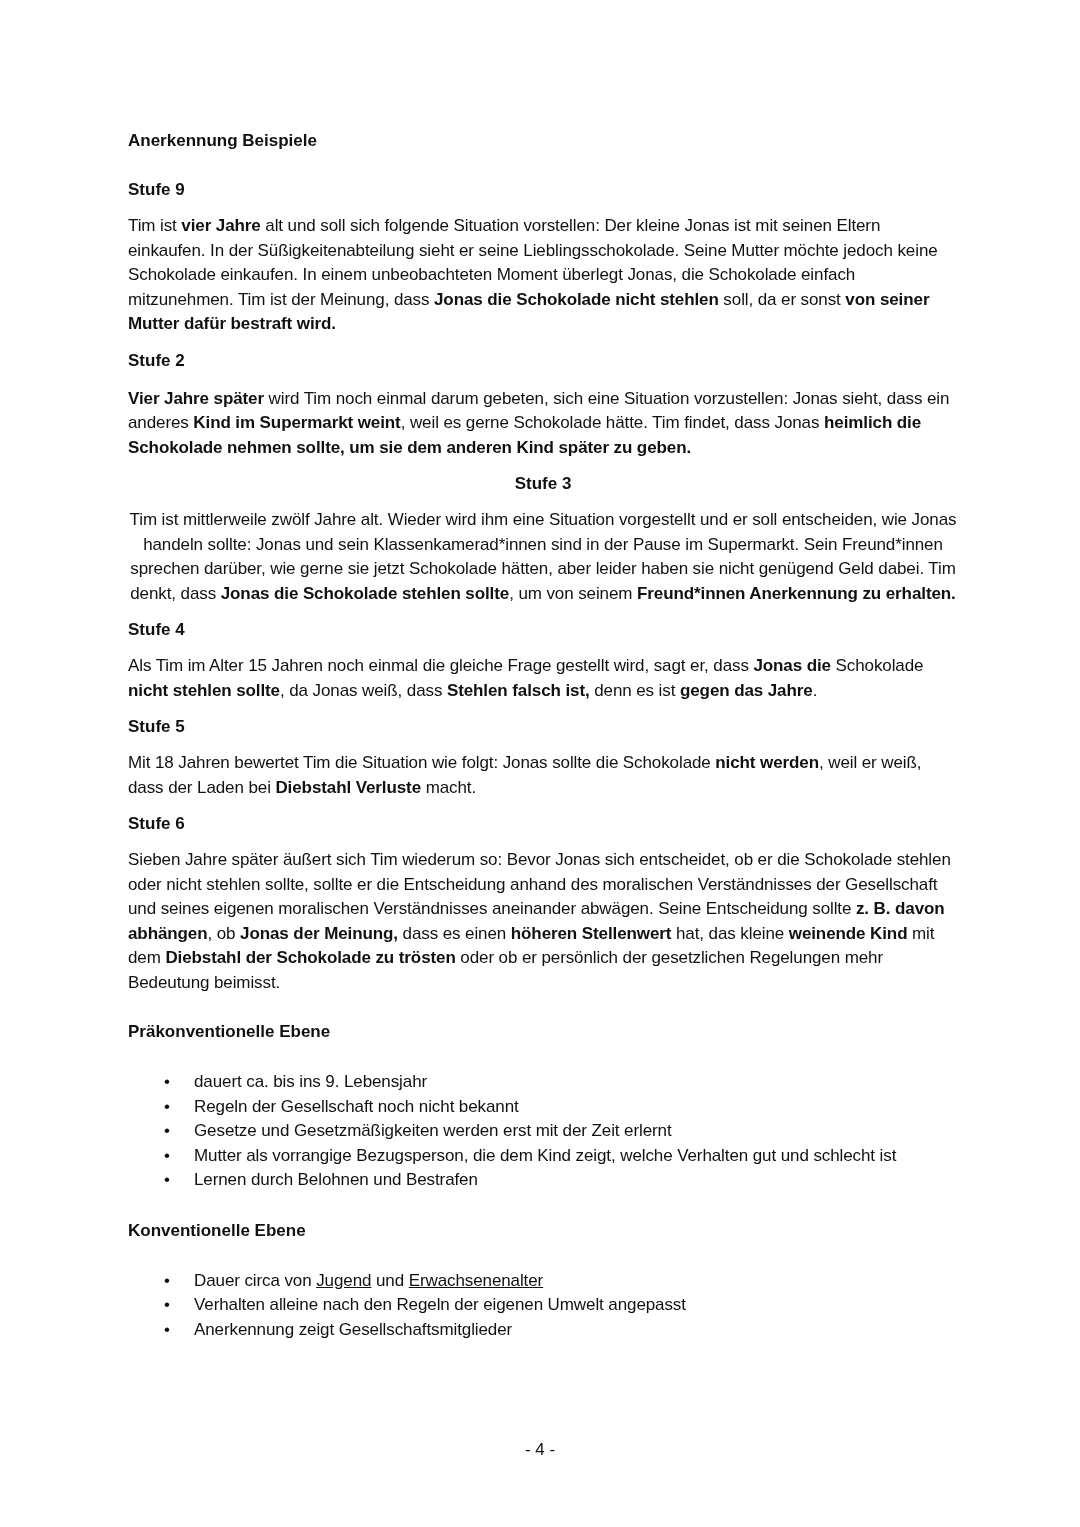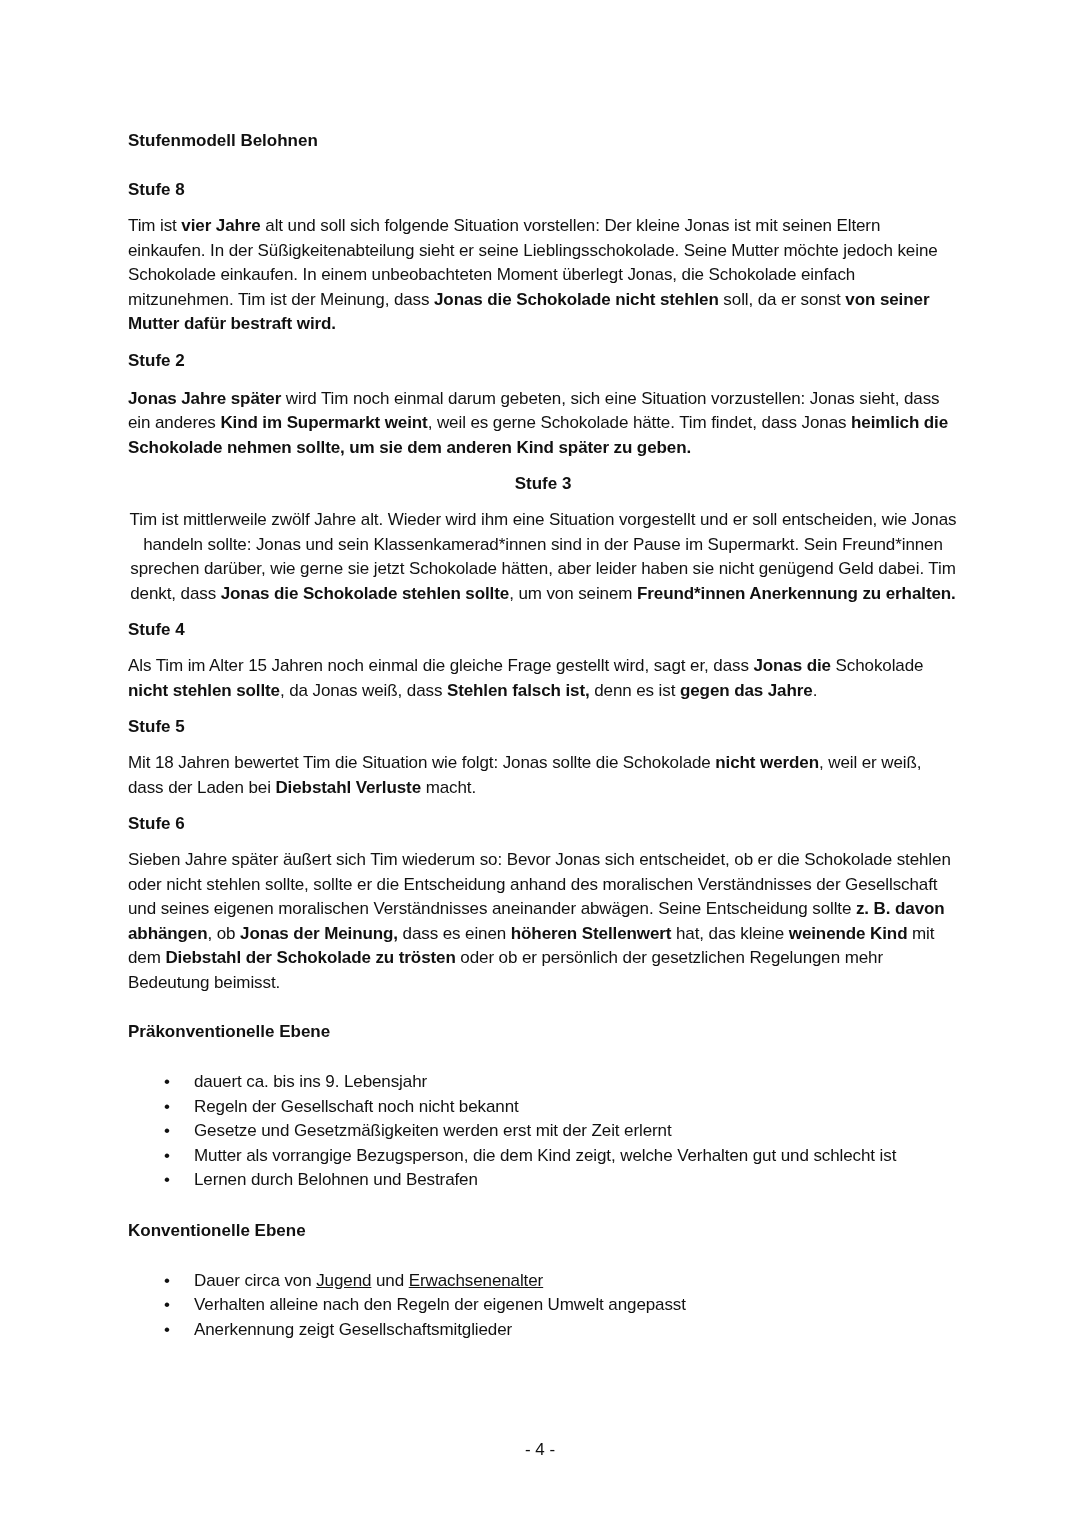--- a/index.html
+++ b/index.html
@@ -14,30 +14,30 @@
   .p u { text-decoration: underline; text-align: center; }
   ul.bl { list-style: none; margin: 0; padding: 0; }
   ul.bl li { position: relative; padding-left: 66px; font-size: 17px; line-height: 24.5px; letter-spacing: -0.1px; }
   ul.bl li .bullet { position: absolute; left: 36px; top: 0; font-size: 17px; }
   .pagenum { position: absolute; left: 0; width: 1080px; top: 1440px; text-align: center; font-size: 17px; }
 </style>
 </head>
 <body>
 
 <div class="page">
-  <h1 class="h">Stufenmodell Belohnen</h1>
+  <h1 class="h">Anerkennung Beispiele</h1>
 
   <div style="margin-top:27px;">
-    <h2 class="h">Stufe 8</h2>
+    <h2 class="h">Stufe 9</h2>
     <p class="p" style="margin-top:13px;">Tim ist <b>vier Jahre</b> alt und soll sich folgende Situation vorstellen: Der kleine Jonas ist mit seinen Eltern einkaufen. In der Süßigkeitenabteilung sieht er seine Lieblingsschokolade. Seine Mutter möchte jedoch keine Schokolade einkaufen. In einem unbeobachteten Moment überlegt Jonas, die Schokolade einfach mitzunehmen. Tim ist der Meinung, dass <b>Jonas die Schokolade nicht stehlen</b> soll, da er sonst <b>von seiner Mutter dafür bestraft wird.</b></p>
   </div>
 
   <div style="margin-top:13px;">
     <h2 class="h">Stufe 2</h2>
-    <p class="p" style="margin-top:15px;"><b>Jonas Jahre später</b> wird Tim noch einmal darum gebeten, sich eine Situation vorzustellen: Jonas sieht, dass ein anderes <b>Kind im Supermarkt weint</b>, weil es gerne Schokolade hätte. Tim findet, dass Jonas <b>heimlich die Schokolade nehmen sollte, um sie dem anderen Kind später zu geben.</b></p>
+    <p class="p" style="margin-top:15px;"><b>Vier Jahre später</b> wird Tim noch einmal darum gebeten, sich eine Situation vorzustellen: Jonas sieht, dass ein anderes <b>Kind im Supermarkt weint</b>, weil es gerne Schokolade hätte. Tim findet, dass Jonas <b>heimlich die Schokolade nehmen sollte, um sie dem anderen Kind später zu geben.</b></p>
   </div>
 
   <div style="margin-top:13px;text-align:center;">
     <h2 class="h">Stufe 3</h2>
     <p class="p" style="margin-top:13px;">Tim ist mittlerweile zwölf Jahre alt. Wieder wird ihm eine Situation vorgestellt und er soll entscheiden, wie Jonas handeln sollte: Jonas und sein Klassenkamerad*innen sind in der Pause im Supermarkt. Sein Freund*innen sprechen darüber, wie gerne sie jetzt Schokolade hätten, aber leider haben sie nicht genügend Geld dabei. Tim denkt, dass <b>Jonas die Schokolade stehlen sollte</b>, um von seinem <b>Freund*innen Anerkennung zu erhalten.</b></p>
   </div>
 
   <div style="margin-top:13px;">
     <h2 class="h">Stufe 4</h2>
     <p class="p" style="margin-top:13px;">Als Tim im Alter 15 Jahren noch einmal die gleiche Frage gestellt wird, sagt er, dass <b>Jonas die</b> Schokolade <b>nicht stehlen sollte</b>, da Jonas weiß, dass <b>Stehlen falsch ist,</b> denn es ist <b>gegen das Jahre</b>.</p>

